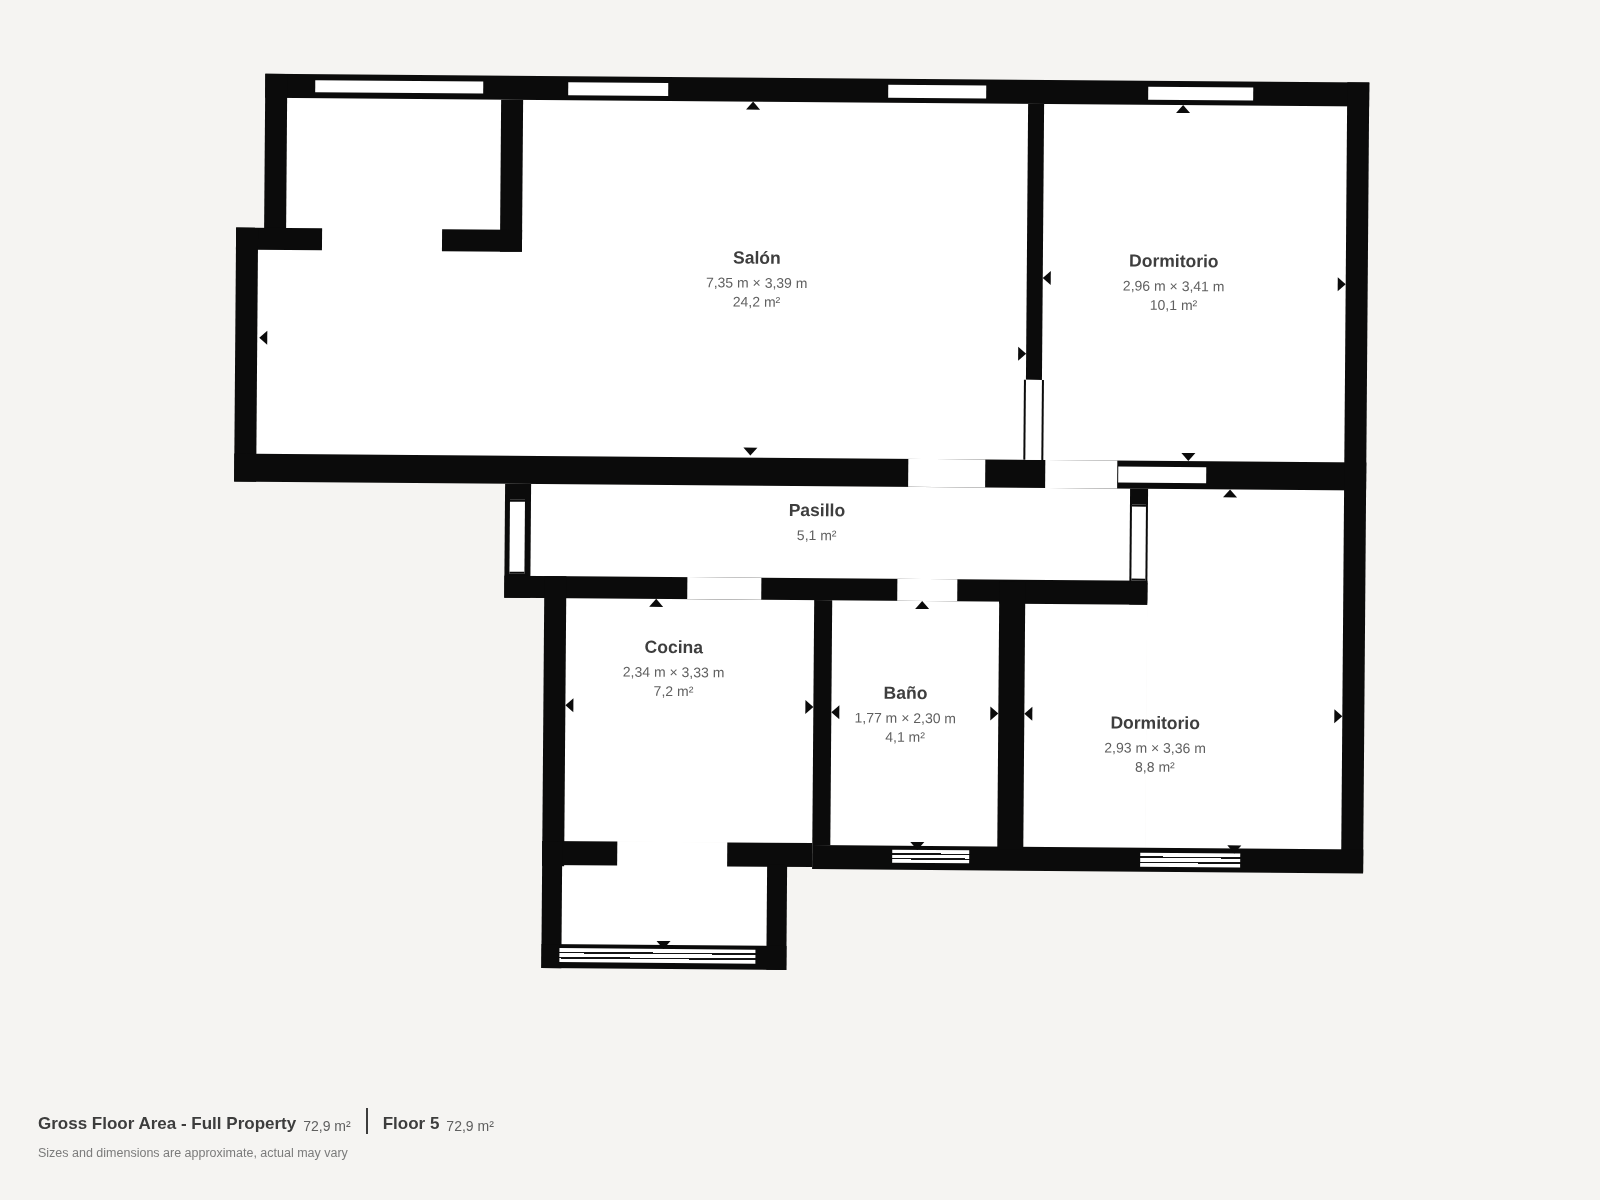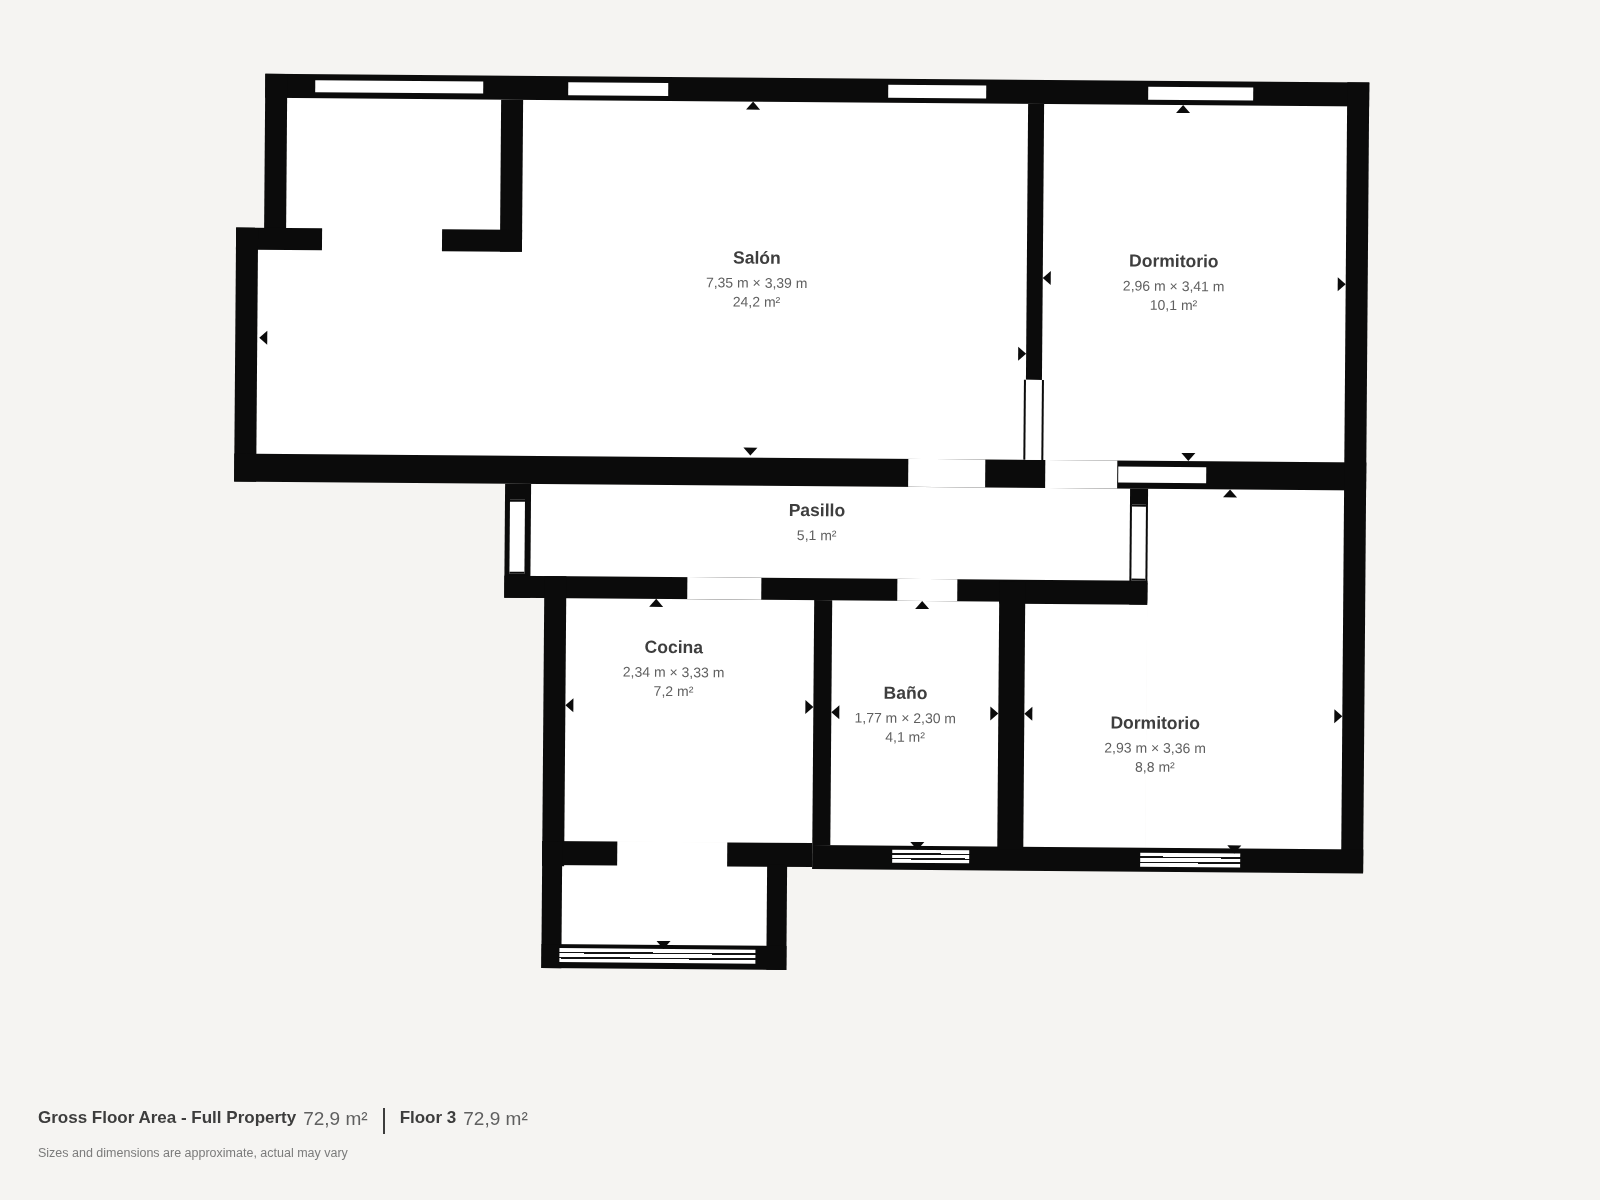--- a/index.html
+++ b/index.html
@@ -24,23 +24,23 @@
          border-top:2px solid var(--wall);border-bottom:2px solid var(--wall)}
   .tu,.td,.tl,.tr{position:absolute;width:0;height:0}
   .tu{border-left:7px solid transparent;border-right:7px solid transparent;border-bottom:8px solid var(--wall)}
   .td{border-left:7px solid transparent;border-right:7px solid transparent;border-top:8px solid var(--wall)}
   .tl{border-top:7px solid transparent;border-bottom:7px solid transparent;border-right:8px solid var(--wall)}
   .tr{border-top:7px solid transparent;border-bottom:7px solid transparent;border-left:8px solid var(--wall)}
   .lbl{position:absolute;width:300px;text-align:center;color:var(--room-dims);
        font-size:14px;line-height:1.4}
   .lbl .nm{font-size:17.5px;font-weight:bold;color:var(--room-name);margin-bottom:3px}
   #footer{position:absolute;left:38px;top:1108px;color:var(--footer-text)}
-  #footer .line1{display:flex;align-items:flex-start;font-size:17px}
+  #footer .line1{display:flex;align-items:flex-end;font-size:17px}
   #footer .bold{font-weight:bold;color:var(--footer-text)}
-  #footer .val{font-weight:normal;color:var(--footer-value);margin-left:7px;font-size:19px}
+  #footer .val{font-weight:normal;color:var(--footer-value);margin-left:7px;font-size:14px}
   #footer .bar{width:2px;height:26px;background:var(--footer-text);margin:0 15px}
   #footer .line2{margin-top:12px;font-size:12.5px;color:var(--disclaimer)}
 </style>
 </head>
 <body>
 
 <div id="plan">
 
   <div class="r" style="left:284px;top:98px;width:216px;height:136px"></div>
   <div class="r" style="left:256px;top:232px;width:770px;height:226px"></div>
@@ -143,17 +143,17 @@
     <div>2,93 m × 3,36 m</div>
     <div>8,8 m²</div>
   </div>
 </div>
 
 <div id="footer">
   <div class="line1">
     <span class="bold">Gross Floor Area - Full Property</span>
     <span class="val">72,9 m²</span>
     <span class="bar"></span>
-    <span class="bold">Floor 3</span>
+    <span class="bold">Floor 5</span>
     <span class="val">72,9 m²</span>
   </div>
   <div class="line2">Sizes and dimensions are approximate, actual may vary</div>
 </div>
 
 </body></html>

